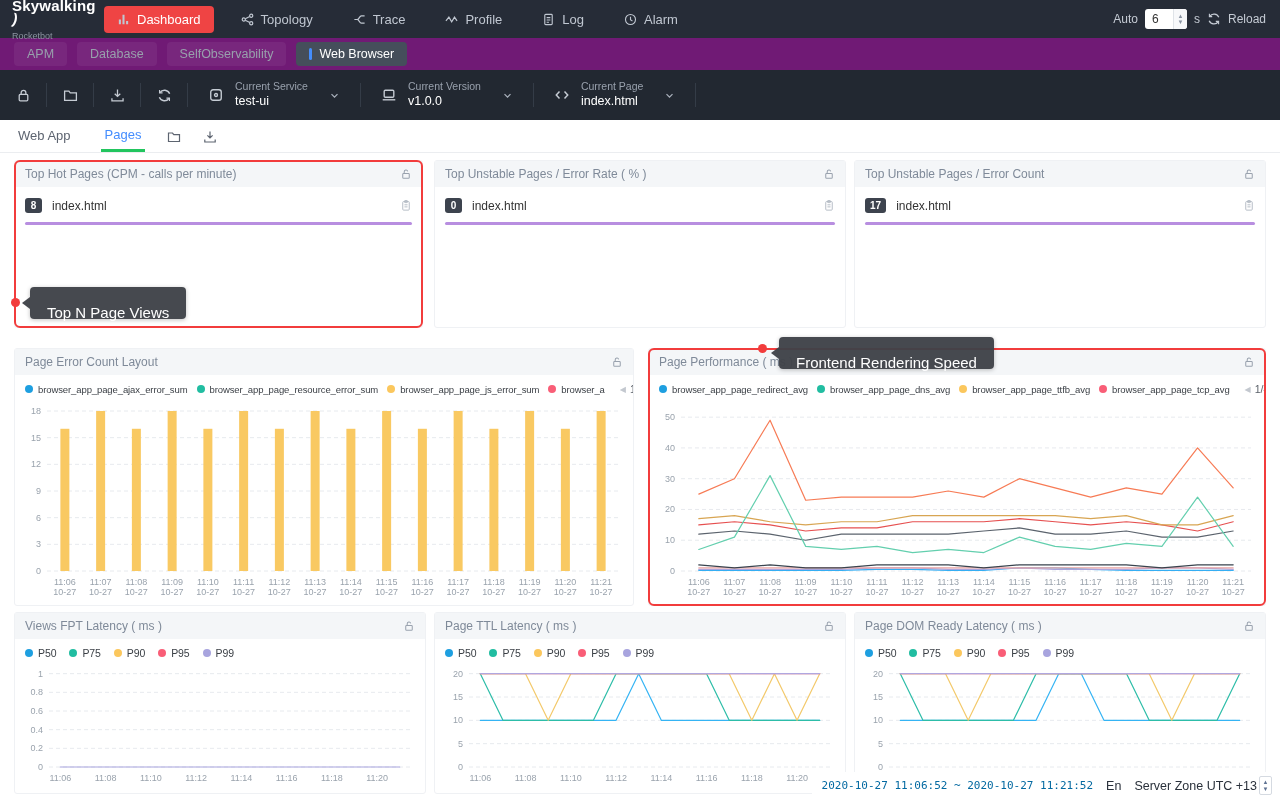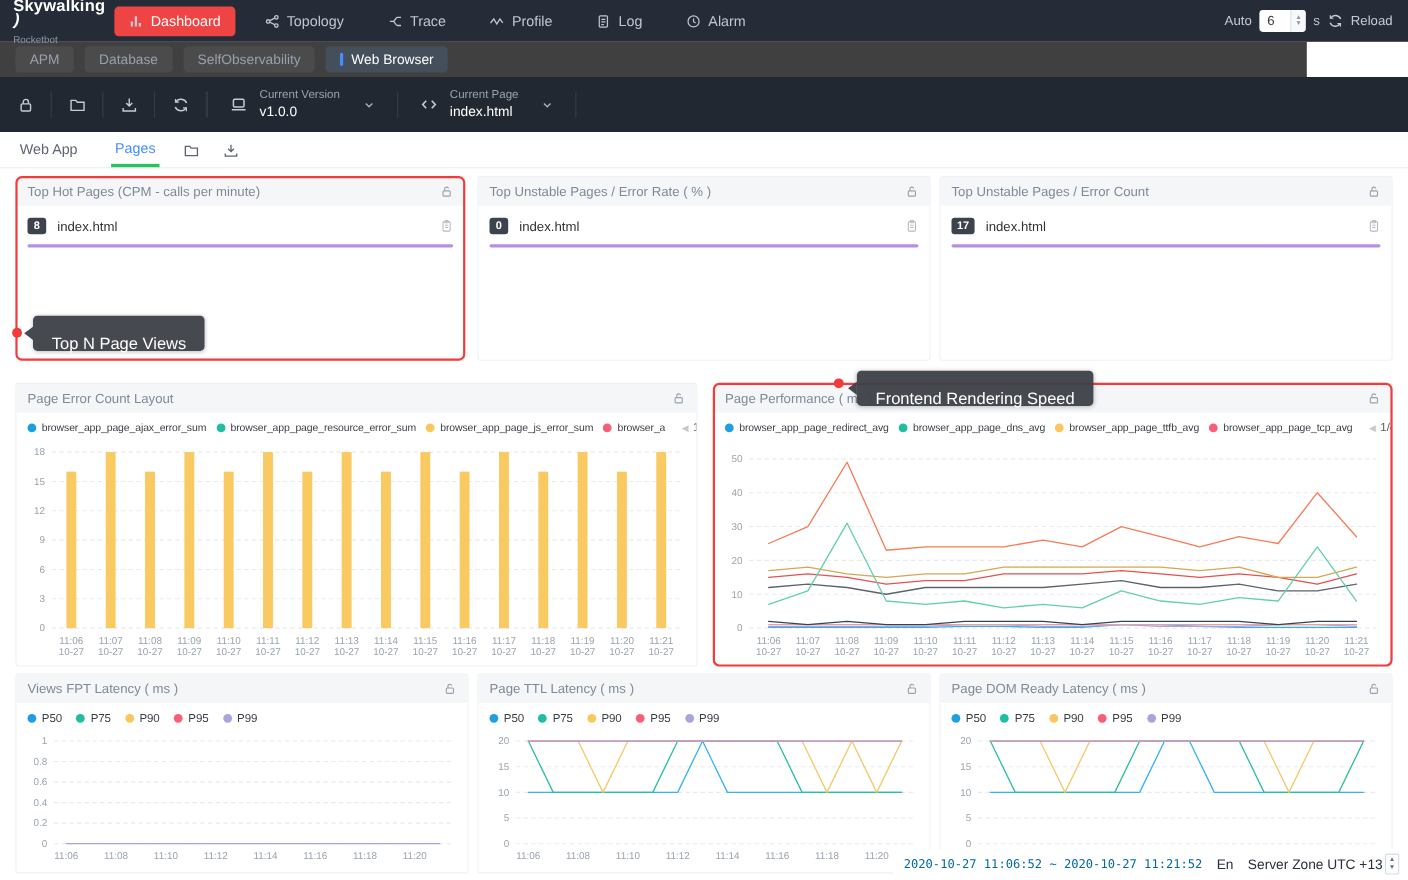--- a/index.html
+++ b/index.html
@@ -17,21 +17,21 @@
   .nav-item{display:flex;align-items:center;gap:7px;padding:6px 13px;border-radius:4px;font-size:13px;color:#c0c7d1;cursor:pointer;white-space:nowrap}
   .nav-item.active{background:#ef4444;color:#fff}
   .nav-item .ic{width:13px;height:13px;color:#c0c7d1}
   .bar1-right{margin-left:auto;display:flex;align-items:center;gap:7px;padding-right:14px;font-size:12px;color:#c5cbd4}
   .auto-box{width:42px;height:20px;background:#fff;border-radius:3px;display:flex;align-items:center;position:relative;overflow:hidden}
   .auto-box input{border:none;outline:none;width:24px;font-size:12px;color:#333;padding-left:7px;font-family:"Liberation Sans",sans-serif}
   .spin{position:absolute;right:0;top:0;width:14px;height:20px;border-left:1px solid #dfe3e8;display:flex;flex-direction:column;align-items:center;justify-content:center;color:#8a93a2;font-size:6px;line-height:6px;background:#f7f8fa}
   .ic{width:14px;height:14px}
 
   
-  .bar2{position:absolute;left:0;top:38px;width:1188px;height:32px;background:#404040;display:flex;align-items:center;gap:10px;padding-left:14px}
+  .bar2{position:absolute;left:0;top:38px;width:1280px;height:32px;background:#701a75;display:flex;align-items:center;gap:10px;padding-left:14px}
   .gtab{height:24px;display:flex;align-items:center;gap:7px;padding:0 13px;border-radius:4px;background:rgba(255,255,255,.06);color:#98a0ac;font-size:12.5px;cursor:pointer;white-space:nowrap}
   .gtab.active{background:#454e5b;color:#fff}
   .blue-tick{width:3px;height:12px;border-radius:2px;background:#448dfe}
 
   
   .bar3{position:absolute;left:0;top:70px;width:1280px;height:50px;background:#222831;display:flex;align-items:stretch;color:#c6ccd4}
   .tool-btn{width:46px;display:flex;align-items:center;justify-content:center;cursor:pointer}
   .tool-btn .ic{width:15px;height:15px}
   .vdiv{width:1px;background:#343c47;margin:13px 0}
   .selector{display:flex;align-items:center;gap:11px;padding:0 20px;cursor:pointer}
@@ -245,20 +245,32 @@
         <use href="#i-download"></use>
       </svg>
     </div>
   <div class="vdiv"></div>
   <div class="tool-btn">
       <svg class="ic">
         <use href="#i-refresh"></use>
       </svg>
     </div>
   <div class="vdiv"></div>
+  <div class="selector">
+    <svg class="ic">
+        <use href="#i-box"></use>
+      </svg>
+    <div>
+      <div class="sel-label">Current Service</div>
+      <div class="sel-value">test-ui</div>
+    </div>
+    <svg class="chev">
+        <use href="#i-chevron"></use>
+      </svg>
+  </div>
   <div class="vdiv"></div>
   <div class="selector">
     <svg class="ic">
         <use href="#i-laptop"></use>
       </svg>
     <div>
       <div class="sel-label">Current Version</div>
       <div class="sel-value">v1.0.0</div>
     </div>
     <svg class="chev">

